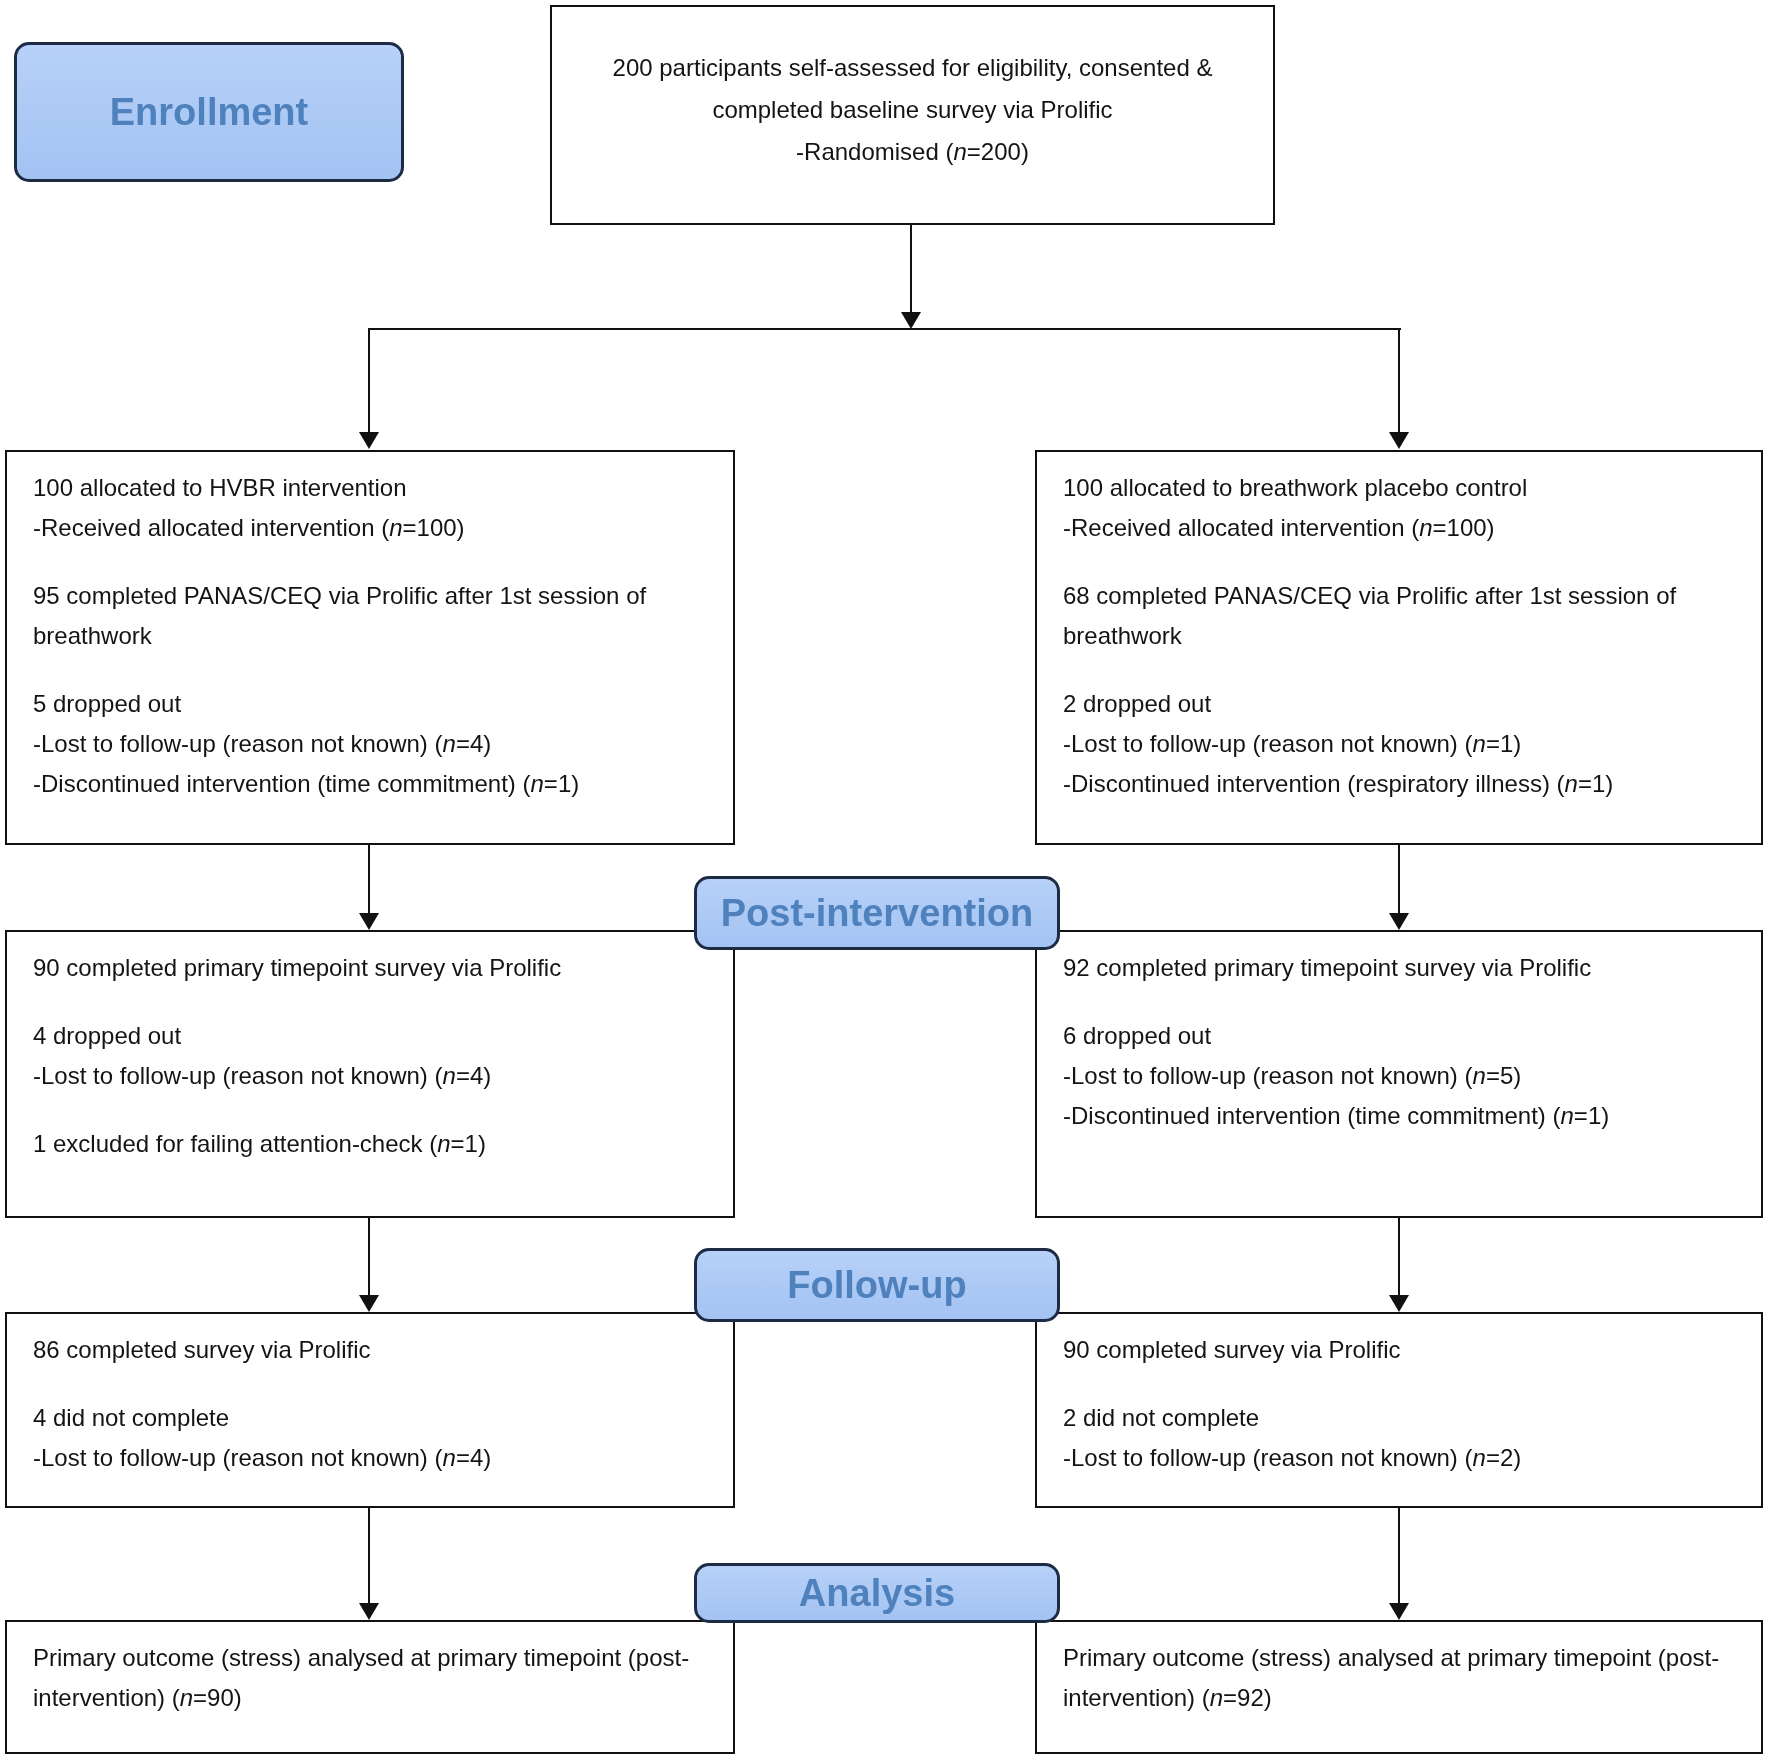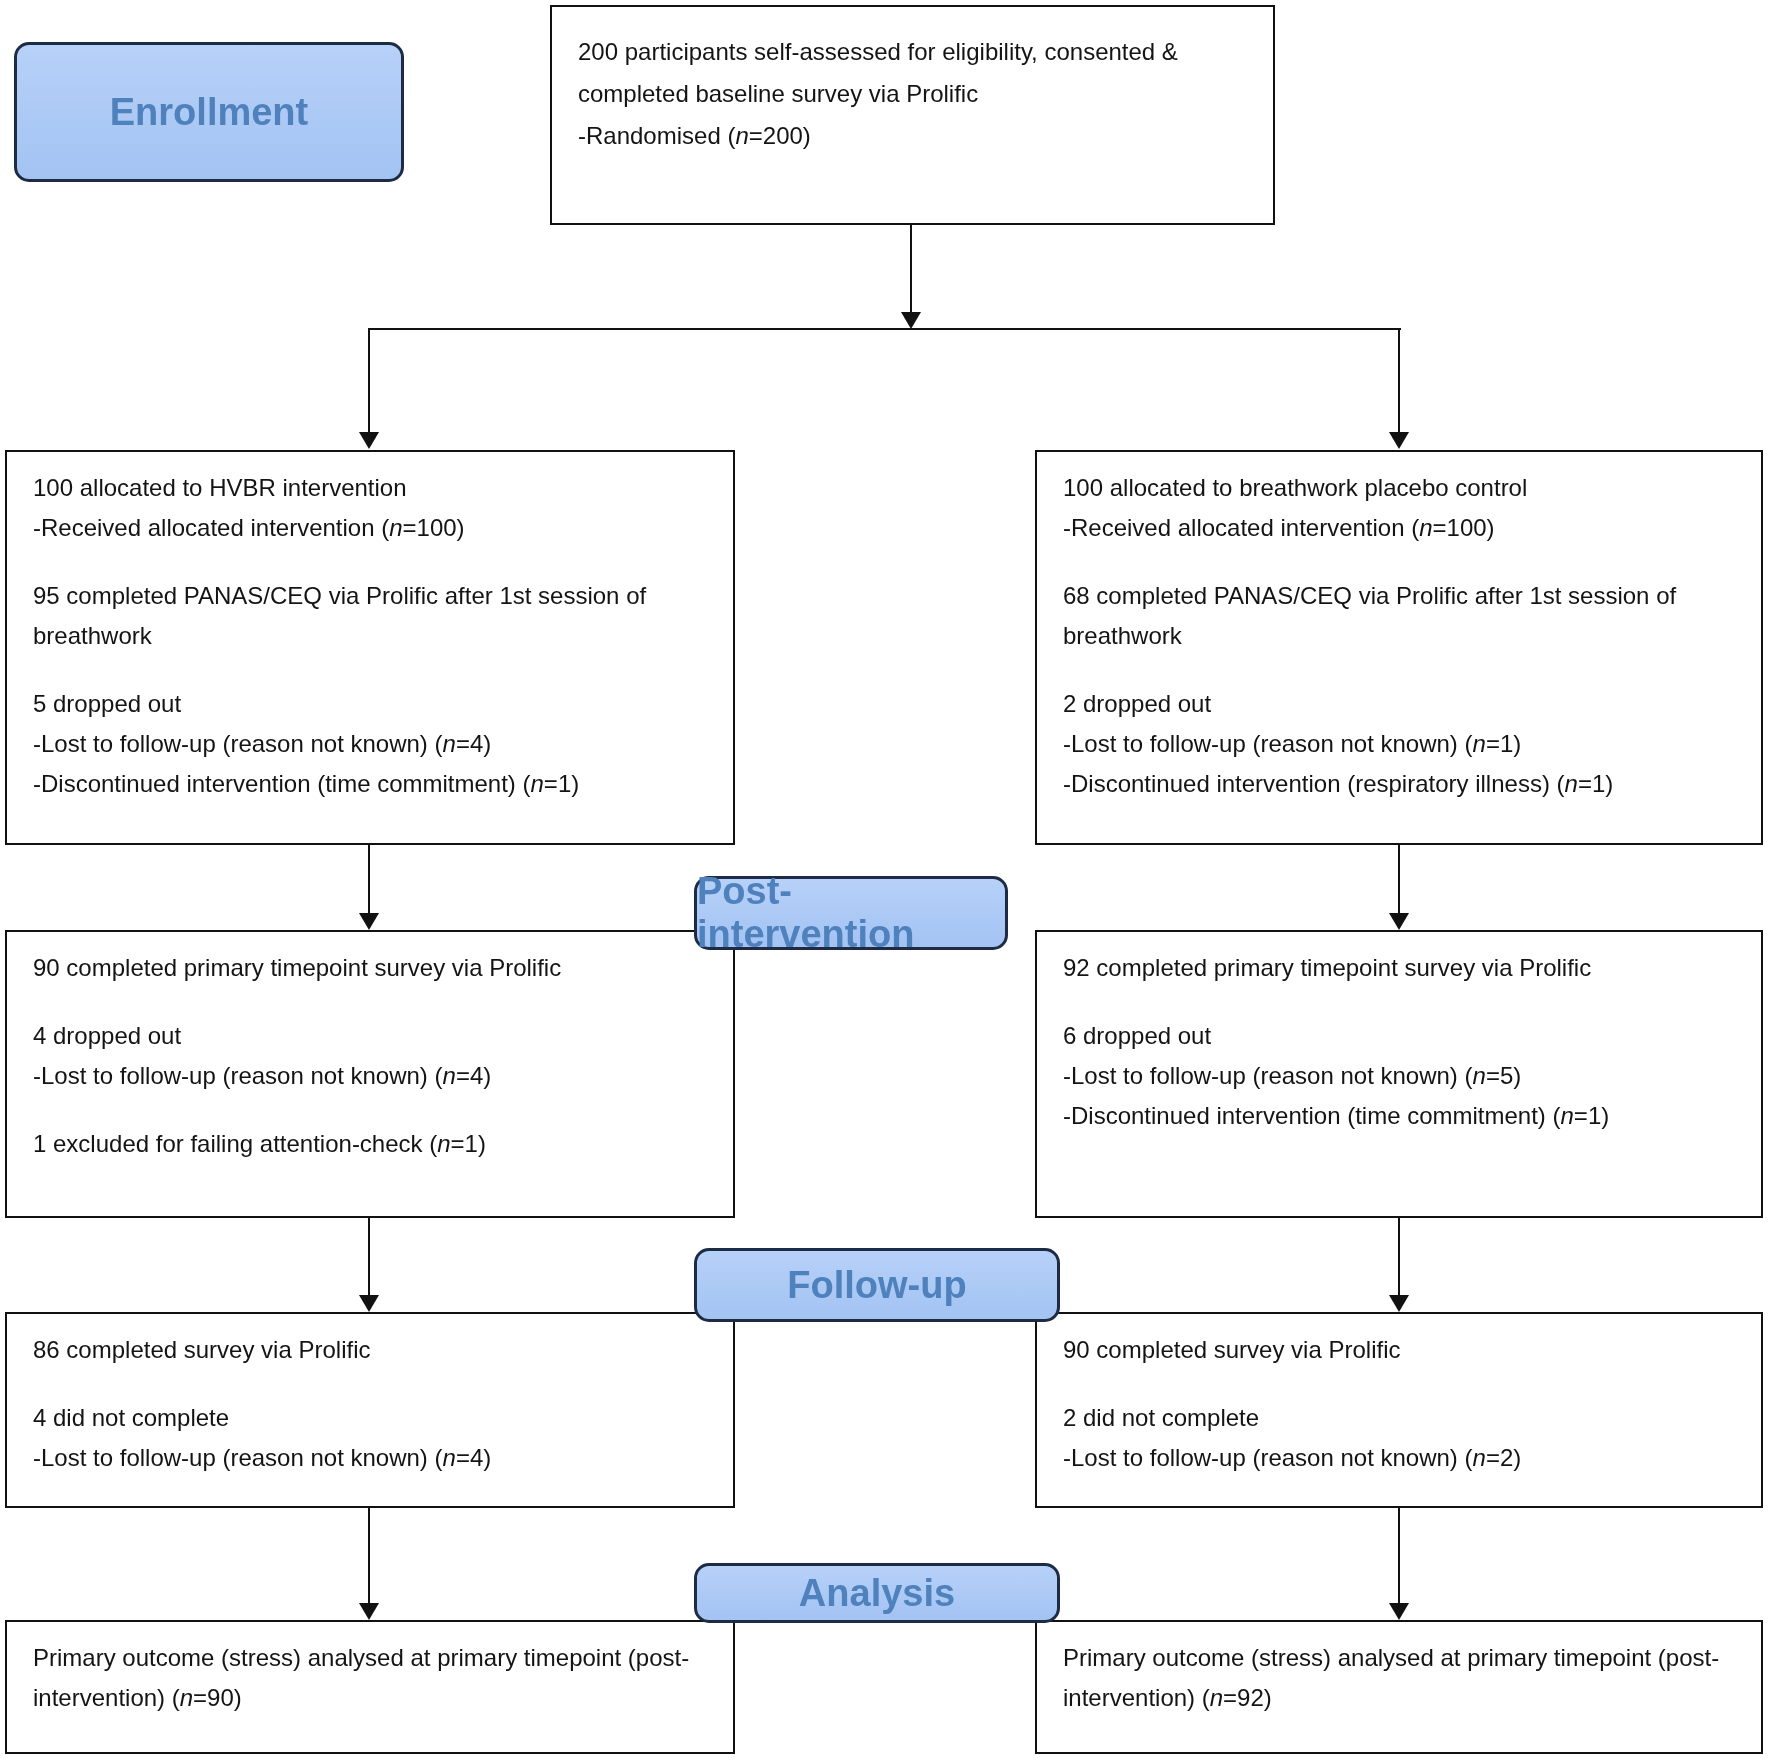--- a/index.html
+++ b/index.html
@@ -5,21 +5,21 @@
   html,body { margin:0; padding:0; background:#ffffff; }
   .canvas {
     position:relative; width:1769px; height:1760px; background:#fff;
     font-family:"Liberation Sans", sans-serif; color:#141414; overflow:hidden;
   }
   .box {
     position:absolute; box-sizing:border-box; background:#fff;
     border:2px solid #111; padding:16px 26px; font-size:24px; line-height:40px;
     z-index:2;
   }
-  .box.center { padding-top:24px; }
+  .box.center { text-align:center; padding-top:40px; }
   .box.center .line { min-height:42px; line-height:42px; }
   .line { line-height:40px; }
   .line.blank { height:28px; }
   .line i { font-style:italic; }
   .stage {
     position:absolute; box-sizing:border-box; z-index:6;
     background:linear-gradient(180deg,#b7d1f8 0%,#a3c3f3 100%);
     border:3px solid #1e2b45; border-radius:15px;
     display:flex; align-items:center; justify-content:center;
     color:#4f81bd; font-weight:bold; font-size:38px;
@@ -119,21 +119,21 @@
   <div class="box" style="left:5px;top:1620px;width:730px;height:134px">
       <div class="line">Primary outcome (stress) analysed at primary timepoint (post-intervention) (<i>n</i>=90)</div>
     </div>
   <div class="box" style="left:1035px;top:1620px;width:728px;height:134px">
       <div class="line">Primary outcome (stress) analysed at primary timepoint (post-intervention) (<i>n</i>=92)</div>
     </div>
 
   <div class="stage" style="left:14px;top:42px;width:390px;height:140px">
     <span>Enrollment</span>
   </div>
-  <div class="stage" style="left:694px;top:876px;width:314px;height:74px">
+  <div class="stage" style="left:694px;top:876px;width:366px;height:74px">
     <span>Post-intervention</span>
   </div>
   <div class="stage" style="left:694px;top:1248px;width:366px;height:74px">
     <span>Follow-up</span>
   </div>
   <div class="stage" style="left:694px;top:1563px;width:366px;height:60px">
     <span>Analysis</span>
   </div>
 
 </div>

